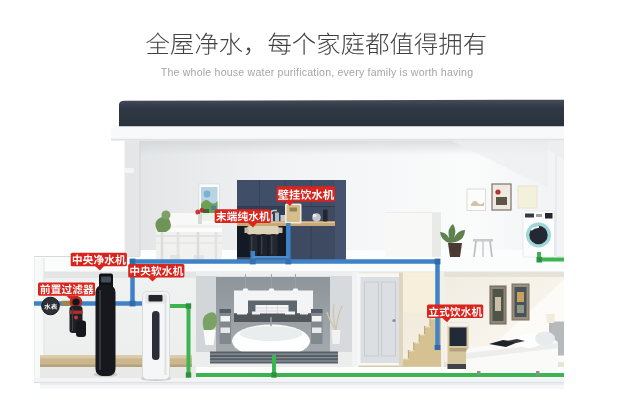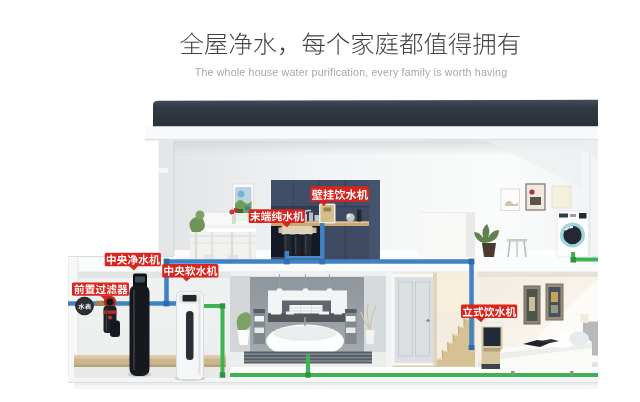--- a/index.html
+++ b/index.html
@@ -1,15 +1,15 @@
 <!DOCTYPE html>
 <html><head><meta charset="utf-8">
 <style>
 html,body{margin:0;padding:0;background:#ffffff;}
-.page{position:relative;width:564px;height:402px;overflow:hidden;font-family:"Liberation Sans",sans-serif;padding-left:34px;}
+.page{position:relative;width:564px;height:402px;overflow:hidden;font-family:"Liberation Sans",sans-serif;}
 </style></head>
 <body>
 <div class="page">
 <svg width="640" height="402" viewBox="0 0 640 402">
 <defs>
 <linearGradient id="roofG" x1="0" y1="0" x2="0" y2="1">
 <stop offset="0" stop-color="#434c57"></stop>
           <stop offset="0.3" stop-color="#303945"></stop>
           <stop offset="1" stop-color="#29313c"></stop>
 </linearGradient>

